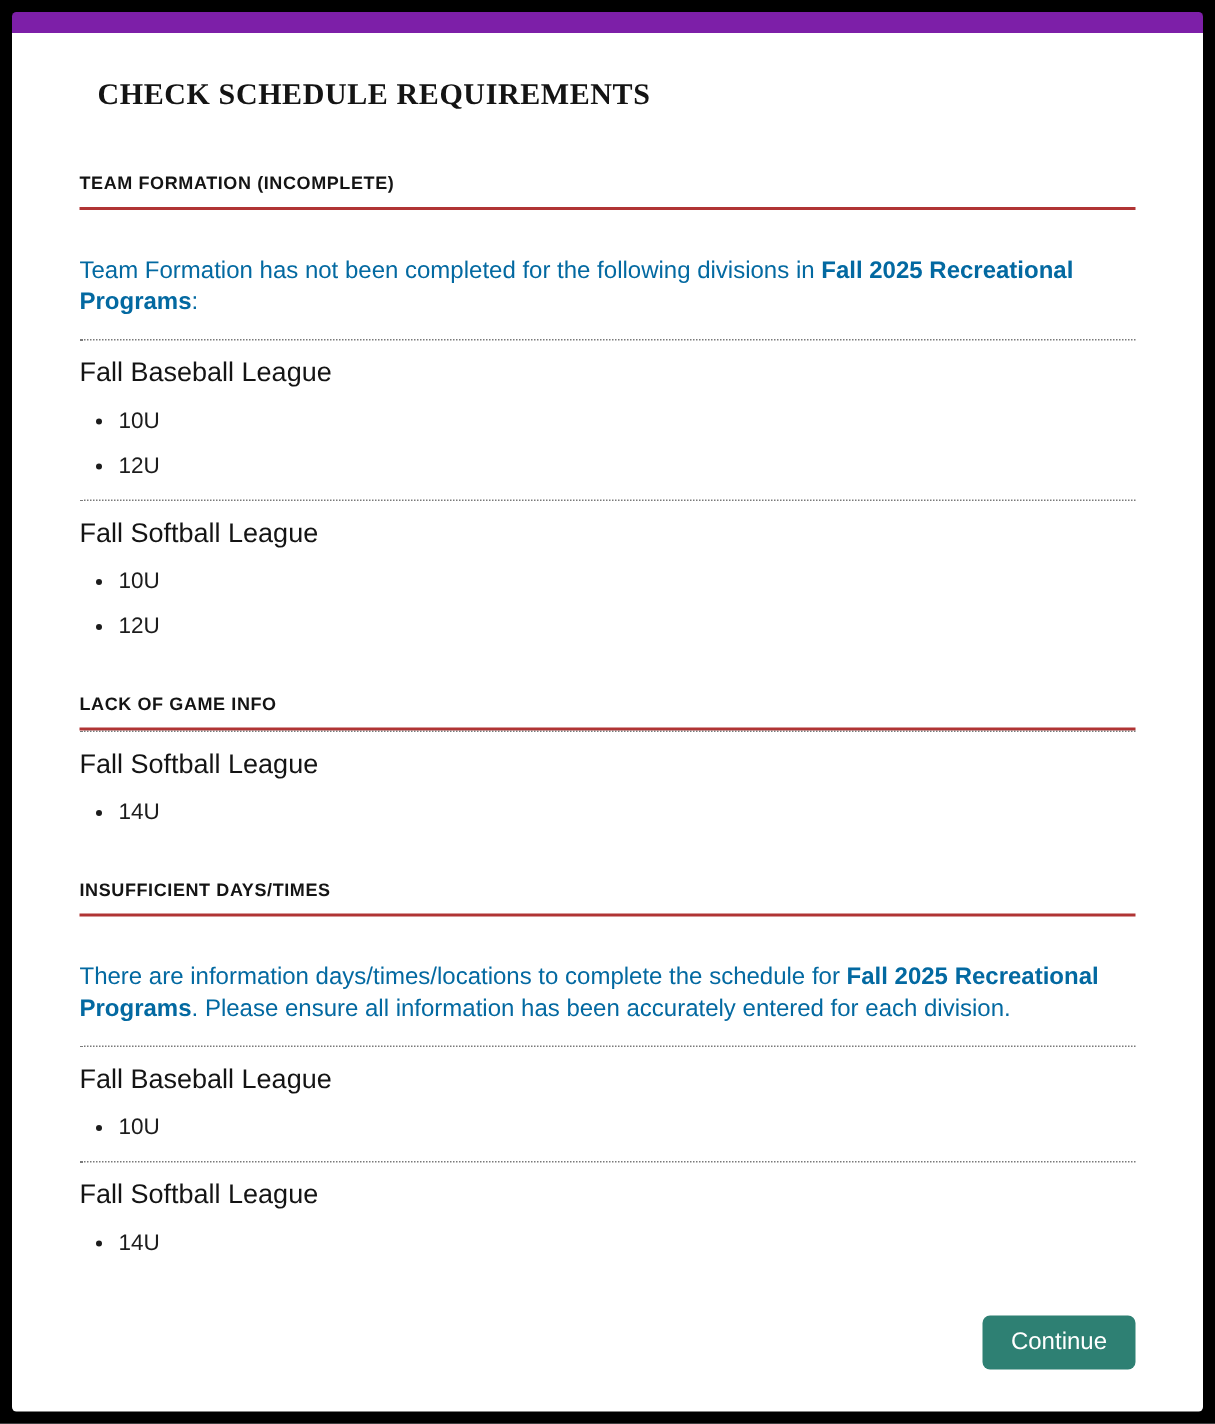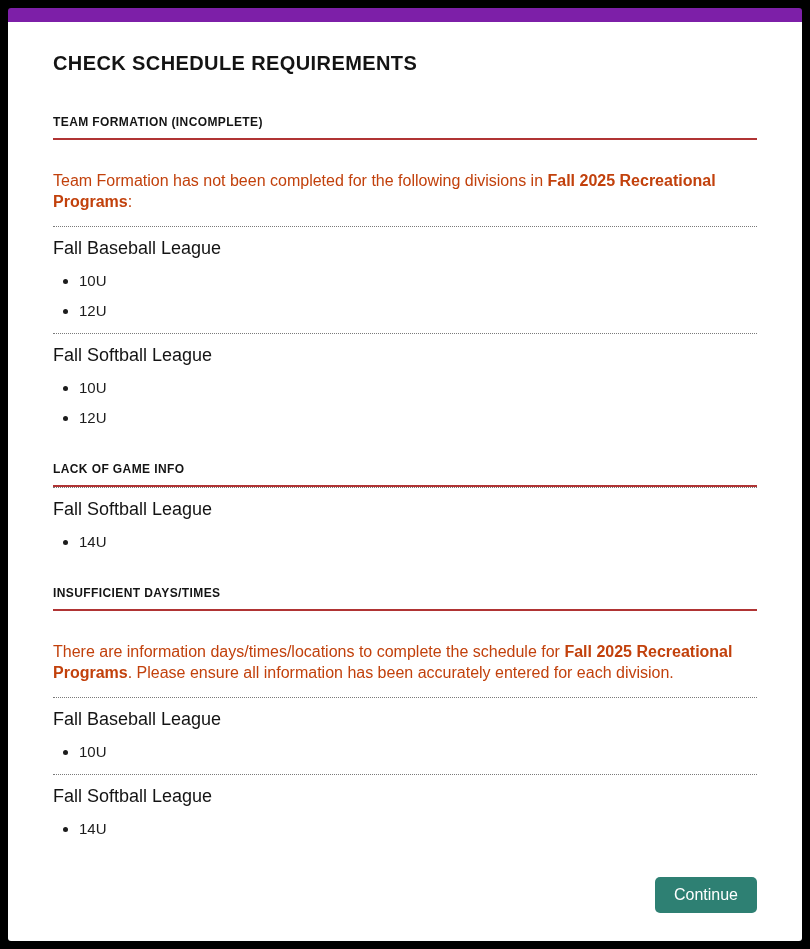--- a/index.html
+++ b/index.html
@@ -27,36 +27,37 @@
     padding: 22px 45px 28px 45px;
     border-radius: 0 0 3px 3px;
     display: flex;
     flex-direction: column;
   }
   .page-title {
     font-size: 20px;
     font-weight: 700;
     color: #141414;
     letter-spacing: 0.4px;
-    margin: 8px 0 18px 0;
+    margin: 8px 0 18px 12px;
+    font-family: Liberation Serif, serif;
   }
   .section {
     margin-top: 22px;
   }
   .section-heading {
     font-size: 12px;
     font-weight: 700;
     color: #141414;
     letter-spacing: 0.4px;
     margin: 0;
     padding-bottom: 9px;
     border-bottom: 2px solid #b03434;
   }
   .warning-message {
-    color: #c2410c;
+    color: #0369a1;
     font-size: 16px;
     line-height: 1.32;
     margin: 30px 0 14px 0;
   }
   .warning-message strong {
     font-weight: 700;
   }
   .league-group {
     border-top: 1px dotted #7a7a7a;
     padding-top: 11px;

